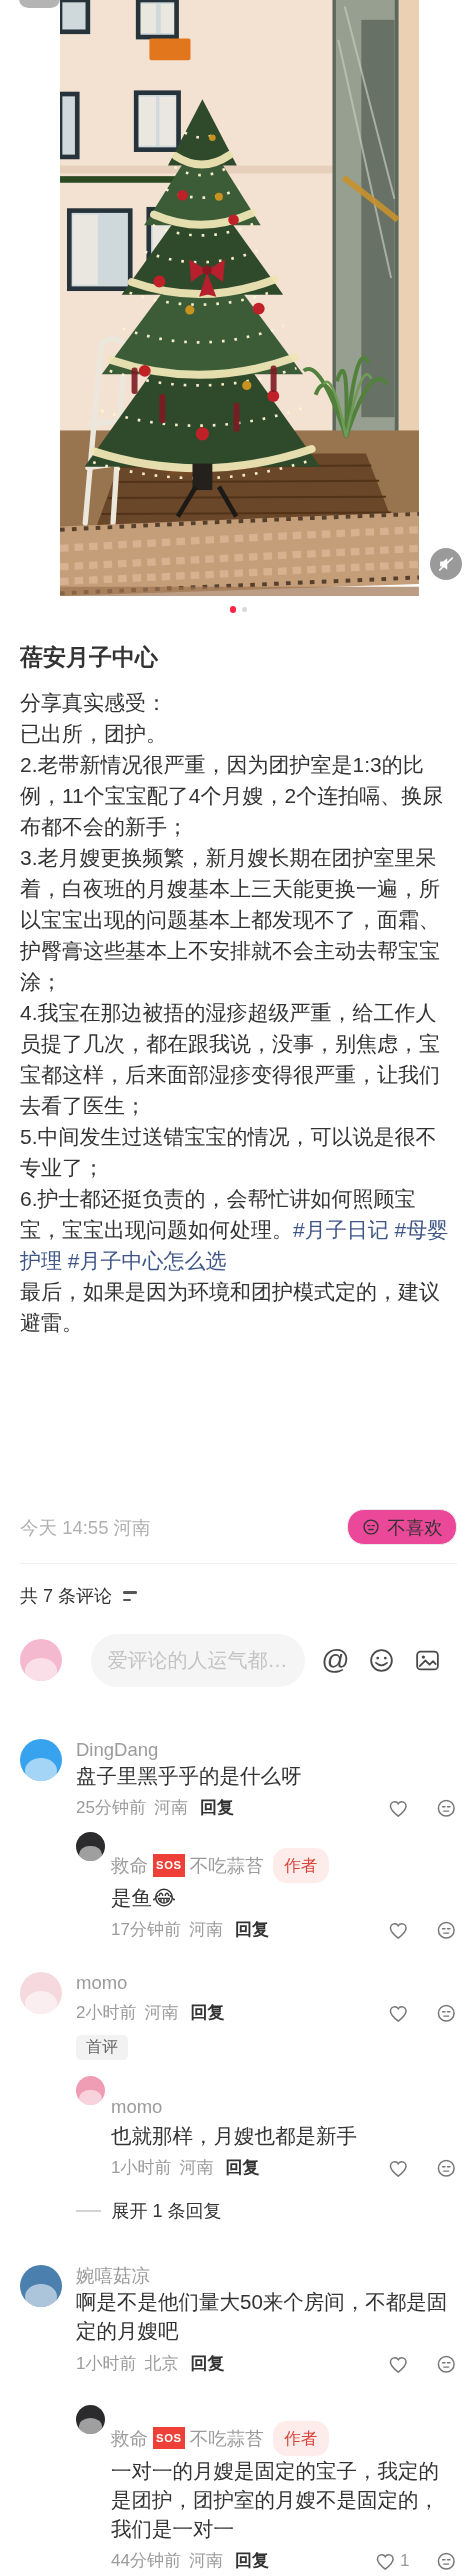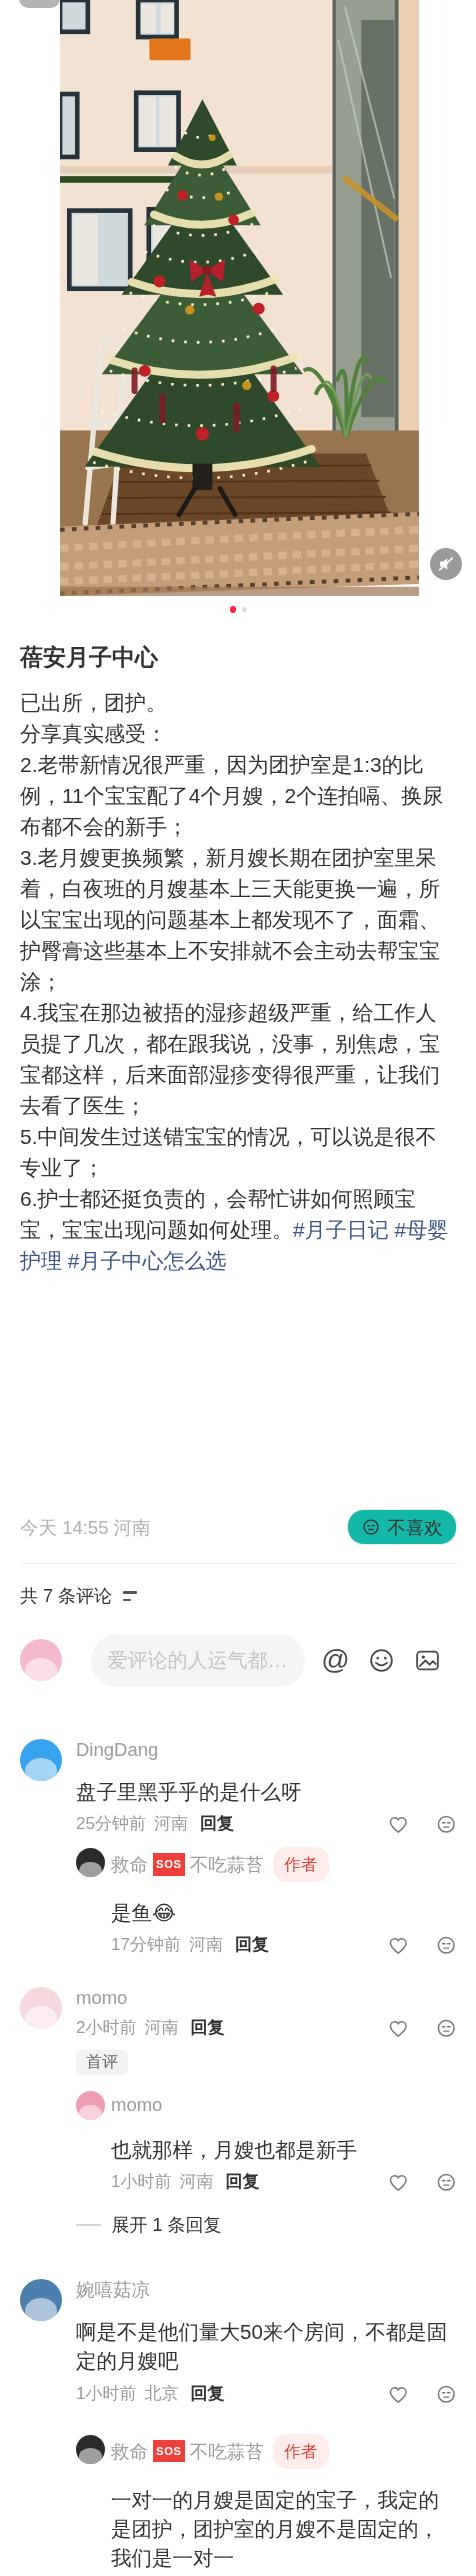--- a/index.html
+++ b/index.html
@@ -15,21 +15,21 @@
   .dot{width:5.3px;height:5.3px;border-radius:50%;background:#d9d9d9;}
   .dot.active{width:6.6px;height:6.6px;background:var(--accent-red,#ff2442);}
   
   .title{position:absolute;left:20px;top:641px;width:437px;margin:0;font-size:23px;font-weight:700;color:#333;line-height:33px;}
   .body{position:absolute;left:20px;top:687px;width:437px;font-size:21px;line-height:31px;color:#333;
         word-break:break-all;}
   .body p{margin:0;}
   .tag{color:var(--hashtag-blue,#3d5587);}
   .post-meta{position:absolute;left:20px;top:1509px;width:437px;display:flex;justify-content:space-between;align-items:center;}
   .post-meta .when{font-size:18.5px;color:#b0b0b0;}
-  .dislike{display:inline-flex;align-items:center;gap:6px;padding:4.6px 13.2px;background:#14b8a6;
+  .dislike{display:inline-flex;align-items:center;gap:6px;padding:4.6px 13.2px;background:#ec4899;
            border:1.3px solid #ebebeb;border-radius:17px;font-size:18.5px;color:#333;}
   .divider{position:absolute;left:20px;top:1563px;width:437px;height:1.3px;background:#f0f0f0;}
   
   .comments{position:absolute;left:0;top:1583px;width:477px;}
   .count-row{margin:0 20px 24px 20px;height:26.5px;display:flex;align-items:center;gap:8px;
              font-size:18px;color:#333;}
   .sort-icon{display:inline-flex;flex-direction:column;gap:4.6px;margin-left:2.6px;}
   .sort-icon i{display:block;height:2.6px;background:#555;border-radius:1.3px;}
   .sort-icon .l1{width:14px;} .sort-icon .l2{width:8.6px;}
   .input-row{margin:0 20px 52px 20px;display:flex;align-items:center;}
@@ -42,26 +42,26 @@
   .input-pill::placeholder{color:#c4c4c4;}
   .in-ic{width:30px;height:30px;border:none;background:none;padding:0;display:flex;align-items:center;
          justify-content:center;margin-left:16px;}
   .at-glyph{font-size:28px;color:#4a4a4a;line-height:1;}
   .comment{margin:0 20px 9.3px 20px;display:flex;}
   .comment .av{width:42px;height:42px;margin-right:14px;}
   .comment.reply{padding-left:56px;}
   .comment.reply .av{width:29px;height:29px;margin-right:6px;margin-top:1.3px;}
   .c-content{flex:1;min-width:0;}
   .c-name{font-size:18.5px;color:#9b9b9b;line-height:22.5px;display:flex;align-items:center;flex-wrap:wrap;}
-  .reply .c-name{line-height:29px;}
+  .reply .c-name{line-height:29px;margin-top:17px;}
   .sos{display:inline-flex;align-items:center;justify-content:center;min-width:24px;height:22.5px;padding:0 3.3px;
        margin:0 4.6px;background:var(--sos-red,#ee4038);color:#fff;font-size:11.3px;font-weight:700;border-radius:0;letter-spacing:0.7px;}
   .author-badge{display:inline-flex;align-items:center;height:35px;padding:0 11.3px;margin-left:9.3px;border-radius:14px;
        background:var(--author-badge-bg,#fdecea);color:var(--author-badge-text,#d9463c);font-size:16.5px;}
-  .c-text{font-size:20.5px;color:#333;line-height:29px;margin-top:16px;word-break:break-all;}
+  .c-text{font-size:20.5px;color:#333;line-height:29px;margin-top:0;word-break:break-all;}
   .c-meta{margin-top:5.3px;display:flex;align-items:center;font-size:17px;color:#9b9b9b;line-height:26.5px;}
   .c-meta .loc{margin-left:8px;}
   .reply-link{margin-left:12px;color:#333;font-weight:600;}
   .actions{margin-left:auto;display:flex;align-items:center;}
   .act{border:none;background:none;padding:0;display:flex;align-items:center;}
   .act + .act{margin-left:25px;}
   .like-count{font-size:17px;color:#9b9b9b;margin-left:4px;}
   .badge-row{margin:9.3px 20px 0 76px;}
   .first-badge{display:inline-flex;align-items:center;height:25px;padding:0 10px;background:#f2f2f3;color:#666;
                font-size:16px;border-radius:5.3px;}
@@ -227,27 +227,28 @@
   </div>
 
   <div class="dots">
     <span class="dot active"></span>
     <span class="dot"></span>
   </div>
 
   <h1 class="title">蓓安月子中心</h1>
 
   <div class="body">
+    <p>分享真实感受：</p>
     <p>已出所，团护。</p>
-    <p>分享真实感受：</p>
     <p>2.老带新情况很严重，因为团护室是1:3的比例，11个宝宝配了4个月嫂，2个连拍嗝、换尿布都不会的新手；</p>
     <p>3.老月嫂更换频繁，新月嫂长期在团护室里呆着，白夜班的月嫂基本上三天能更换一遍，所以宝宝出现的问题基本上都发现不了，面霜、护臀膏这些基本上不安排就不会主动去帮宝宝涂；</p>
     <p>4.我宝在那边被捂的湿疹超级严重，给工作人员提了几次，都在跟我说，没事，别焦虑，宝宝都这样，后来面部湿疹变得很严重，让我们去看了医生；</p>
     <p>5.中间发生过送错宝宝的情况，可以说是很不专业了；</p>
     <p><span>6.护士都还挺负责的，会帮忙讲如何照顾宝宝，宝宝出现问题如何处理。</span><span class="tag">#月子日记</span> <span class="tag">#母婴护理</span> <span class="tag">#月子中心怎么选</span></p>
+    <p>最后，如果是因为环境和团护模式定的，建议避雷。</p>
   </div>
 
   <div class="post-meta">
     <span class="when"><span>今天 14:55</span> <span>河南</span></span>
     <button class="dislike">
       <svg width="20" height="20" viewBox="0 0 36 36">
         <circle cx="18" cy="18" r="12.5" fill="none" stroke="#333" stroke-width="2.4"></circle>
         <line x1="12" y1="15.5" x2="16" y2="15.5" stroke="#333" stroke-width="2.3" stroke-linecap="round"></line>
         <line x1="20" y1="15.5" x2="24" y2="15.5" stroke="#333" stroke-width="2.3" stroke-linecap="round"></line>
         <line x1="14" y1="22.5" x2="22" y2="22.5" stroke="#333" stroke-width="2.3" stroke-linecap="round"></line>

